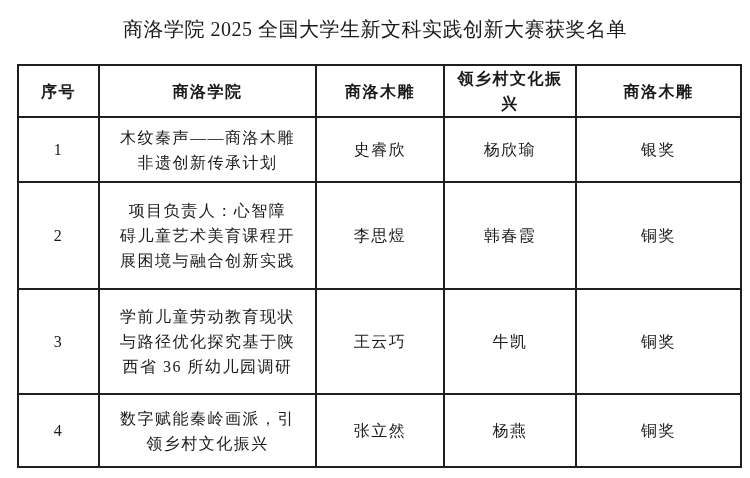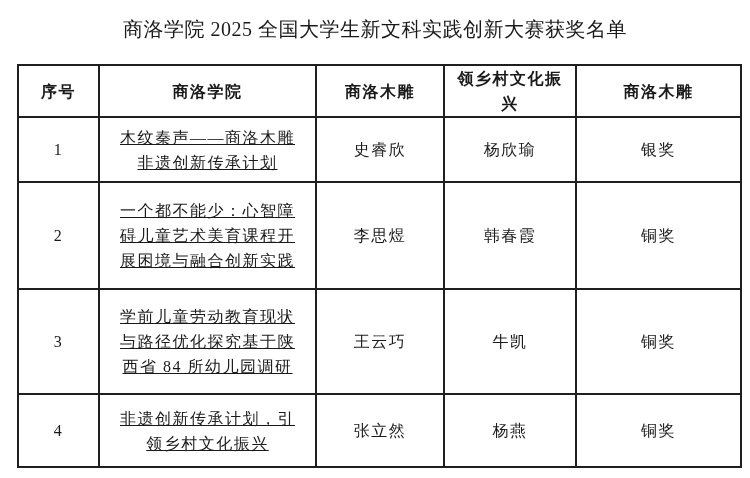--- a/index.html
+++ b/index.html
@@ -43,21 +43,20 @@
     font-weight: bold;
     font-size: 16px;
   }
   .row-header  { height: 49px; }
   .row-r1 { height: 65px; }
   .row-r2 { height: 107px; }
   .row-r3 { height: 105px; }
   .row-r4 { height: 73px; }
   .cell-project {
     white-space: pre-line;
-    text-decoration: underline;
   }
   .col-no      { width: 81px; }
   .col-project { width: 217px; }
   .col-leader  { width: 128px; }
   .col-teacher { width: 132px; }
   .col-award   { width: 165px; }
 </style>
 </head>
 <body>
 
@@ -84,38 +83,38 @@
     <tr class="row-r1">
       <td>1</td>
       <td class="cell-project">木纹秦声——商洛木雕
 非遗创新传承计划</td>
       <td>史睿欣</td>
       <td>杨欣瑜</td>
       <td>银奖</td>
     </tr>
     <tr class="row-r2">
       <td>2</td>
-      <td class="cell-project">一个都不能少：心智障
+      <td class="cell-project">项目负责人：心智障
 碍儿童艺术美育课程开
 展困境与融合创新实践</td>
       <td>李思煜</td>
       <td>韩春霞</td>
       <td>铜奖</td>
     </tr>
     <tr class="row-r3">
       <td>3</td>
       <td class="cell-project">学前儿童劳动教育现状
 与路径优化探究基于陕
-西省 84 所幼儿园调研</td>
+西省 36 所幼儿园调研</td>
       <td>王云巧</td>
       <td>牛凯</td>
       <td>铜奖</td>
     </tr>
     <tr class="row-r4">
       <td>4</td>
-      <td class="cell-project">非遗创新传承计划，引
+      <td class="cell-project">数字赋能秦岭画派，引
 领乡村文化振兴</td>
       <td>张立然</td>
       <td>杨燕</td>
       <td>铜奖</td>
     </tr>
   </tbody>
 </table>
 
 </body></html>

